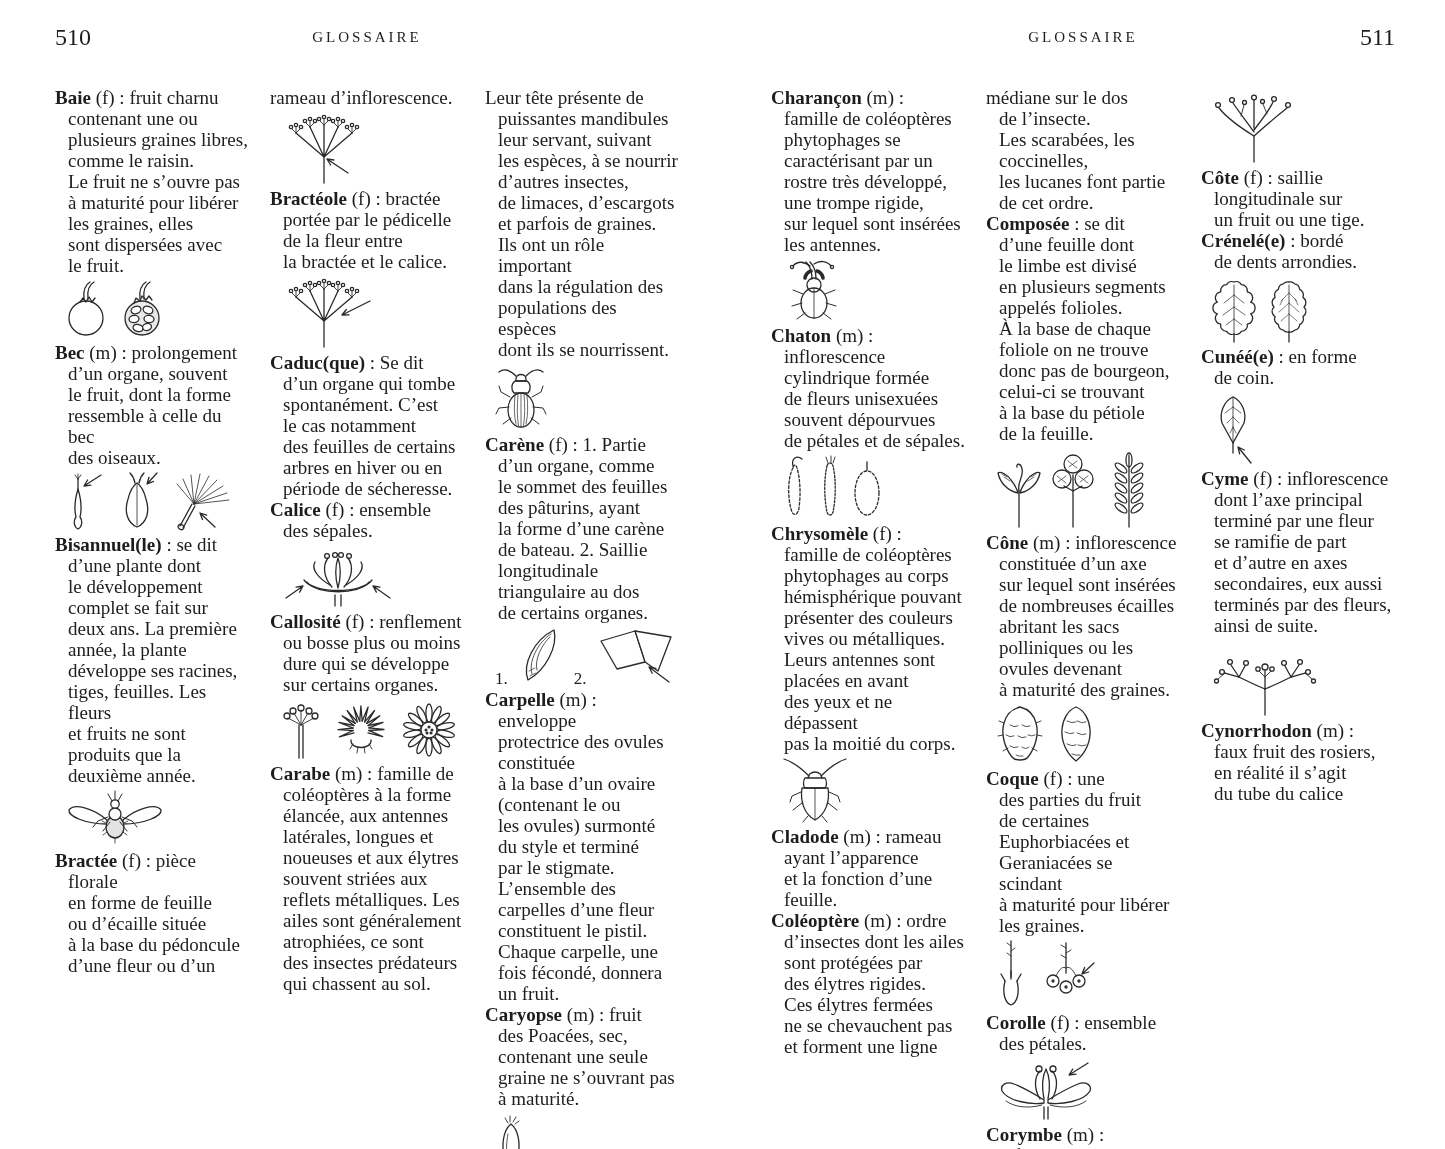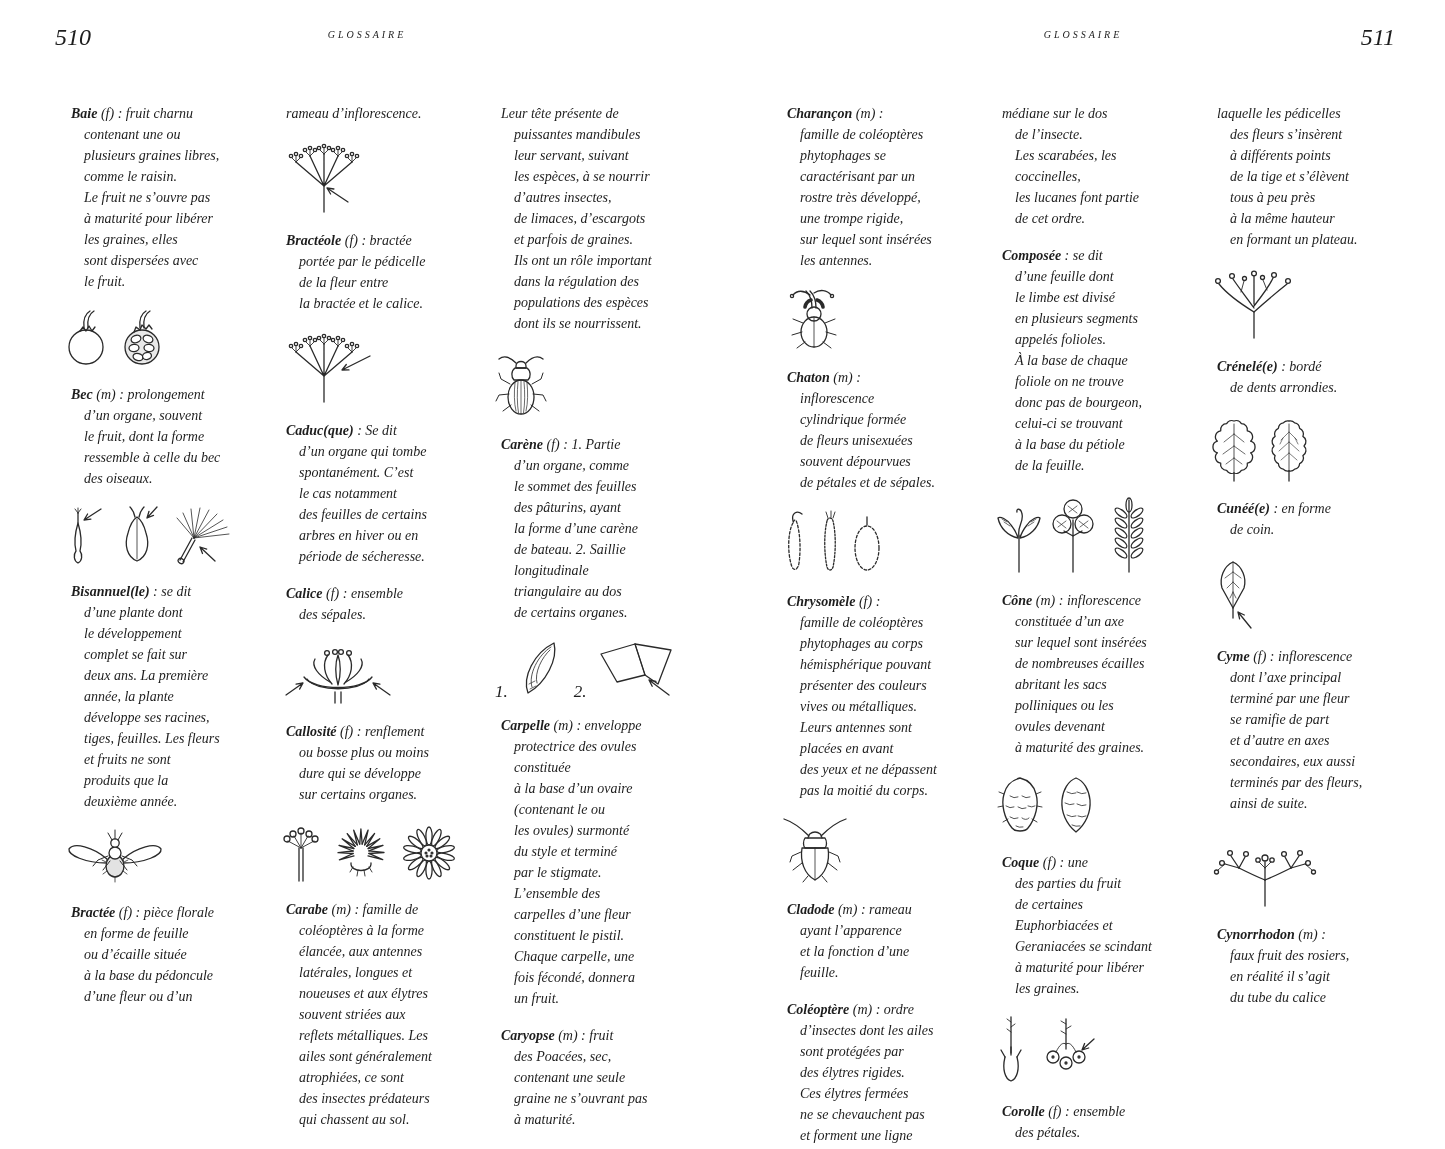--- a/index.html
+++ b/index.html
@@ -7,36 +7,35 @@
     position:relative;
     width:1445px;height:1149px;
     box-sizing:border-box;
     background:#ffffff;
     color:#1d1d1d;
     font-family:"Liberation Serif","DejaVu Serif",serif;
     display:flex;
     padding:22px 50px 0 55px;
     gap:92px;
     overflow:hidden;
-    font-style:italic;
   }
   .page{flex:1 1 0;position:relative;}
   .page-header{position:relative;height:34px;}
   .page-number{font-size:24px;line-height:30px;}
   .page-left .page-number{position:absolute;left:0;top:0;}
   .page-right .page-number{position:absolute;right:0;top:0;}
   .running-head{
     position:absolute;left:50%;top:7px;transform:translateX(-50%);
-    font-size:10px;letter-spacing:3px;font-weight:400;
+    font-size:15px;letter-spacing:3px;font-weight:400;
   }
   .columns{display:flex;justify-content:space-between;margin-top:31px;}
   .col{width:194px;flex:0 0 194px;}
   .entry{
-    margin:16px;
-    font-size:14px;
+    margin:0;
+    font-size:19px;
     line-height:21px;
     white-space:pre-line;
     padding-left:13px;
     text-indent:-13px;
   }
   .entry .term{font-weight:700;}
   .figure{
     display:flex;align-items:flex-end;gap:10px;
     margin:3px 0 3px 10px;
   }
@@ -614,44 +613,40 @@
                   <path d="M46,48 C32,52 18,50 10,44 M54,48 C68,52 82,50 90,44" stroke-width="0.9"></path>
                   <path d="M48,50 L48,62 M52,50 L52,62"></path>
                   <path d="M92,6 L73,18 M76.7,12.1 L73,18 L80.0,17.2"></path>
                 </g>
               </svg></span>
           </div>
           <p class="entry"><b class="term">Corymbe</b><span> (m) : </span><span class="def">
 inflorescence dans</span></p>
         </div>
         <div class="col">
-          <p class="entry cont"><span class="def">laquelle les pédicelles
-des fleurs s’insèrent
-à différents points
-de la tige et s’élèvent
-tous à peu près
-à la même hauteur
-en formant un plateau.</span></p>
           <div class="figure">
             <span class="icon"><svg width="86" height="74" viewBox="0 0 86 74">
                 <g fill="none" stroke="#2a2a2a" stroke-width="1.3" stroke-linecap="round" stroke-linejoin="round">
                   <path d="M43,72 L43,46"></path>
                   <path d="M43,46 C30,38 16,28 8,18 M43,46 C54,36 66,26 76,18 M43,42 C36,32 28,22 22,13 M43,40 C50,31 58,21 62,12 M43,38 L43,10"></path>
                   <circle cx="7" cy="15" r="2.4"></circle>
                   <circle cx="21" cy="10" r="2.4"></circle>
                   <circle cx="43" cy="7.5" r="2.4"></circle>
                   <circle cx="63" cy="9" r="2.4"></circle>
                   <circle cx="77" cy="15" r="2.4"></circle>
                   <path d="M30,26 L33,15" stroke-width="0.9"></path>
                   <circle cx="33.5" cy="12.5" r="2"></circle>
                   <path d="M56,24 L52,14" stroke-width="0.9"></path>
                   <circle cx="51.5" cy="11.5" r="2"></circle>
                 </g>
               </svg></span>
           </div>
+          <p class="entry"><b class="term">Côte</b><span> (f) : </span><span class="def">saillie
+longitudinale sur
+un fruit ou une tige.</span></p>
           <p class="entry"><b class="term">Crénelé(e)</b><span> : </span><span class="def">bordé
 de dents arrondies.</span></p>
           <div class="figure">
             <span class="icon"><svg width="46" height="68" viewBox="0 0 46 68">
                 <g fill="none" stroke="#2a2a2a" stroke-width="1.3" stroke-linecap="round" stroke-linejoin="round">
                   <path d="M23.0,7.0 A6,6 0 0 1 30.4,9.6 A6,6 0 0 1 36.3,16.8 A6,6 0 0 1 39.6,27.2 A6,6 0 0 1 39.6,38.8 A6,6 0 0 1 36.3,49.2 A6,6 0 0 1 30.4,56.4 A6,6 0 0 1 23.0,59.0 A6,6 0 0 1 15.6,56.4 A6,6 0 0 1 9.7,49.2 A6,6 0 0 1 6.4,38.8 A6,6 0 0 1 6.4,27.2 A6,6 0 0 1 9.7,16.8 A6,6 0 0 1 15.6,9.6 A6,6 0 0 1 23.0,7.0"></path>
                   <path d="M23,59 L23,10" stroke-width="0.8"></path>
                   <path d="M23,59 L23,67"></path>
                   <path d="M23,20 L13,28 M23,20 L33,28 M23,32 L12,40 M23,32 L34,40 M23,44 L15,50 M23,44 L31,50" stroke-width="0.7"></path>
                 </g>

